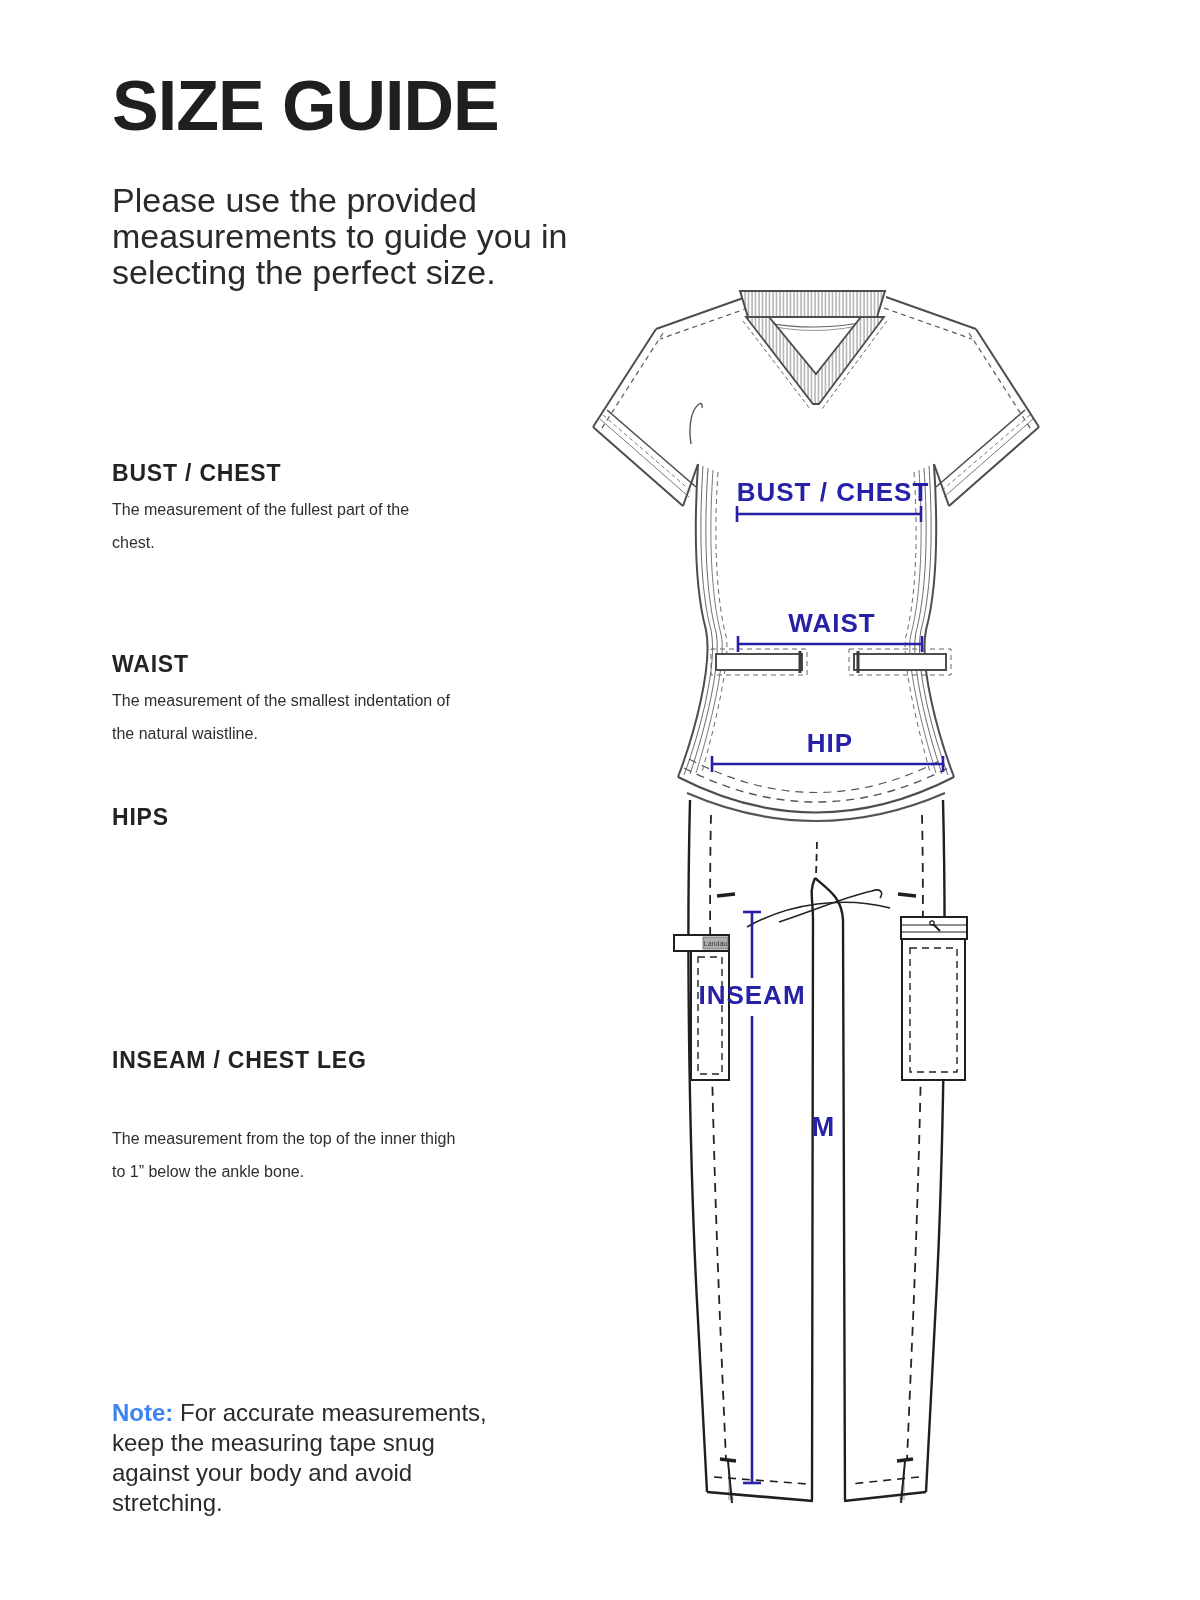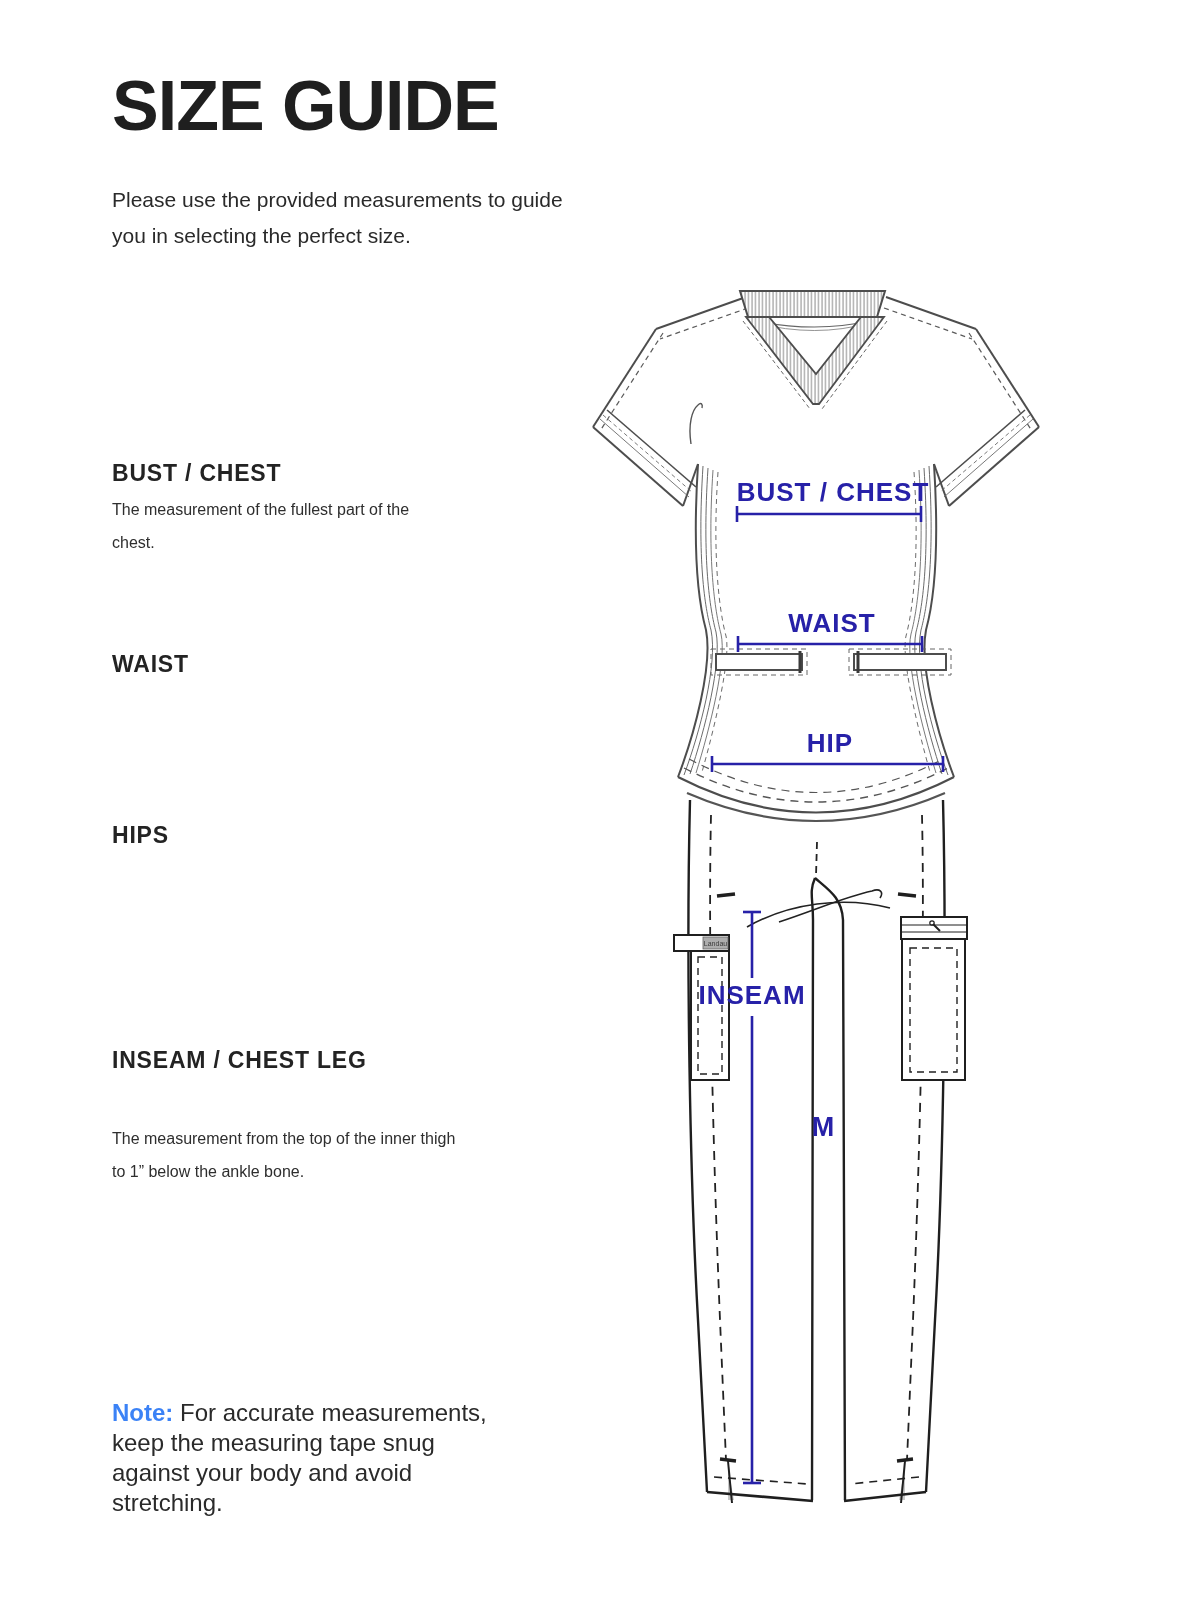--- a/index.html
+++ b/index.html
@@ -6,21 +6,21 @@
   .page{
     position:relative;width:1200px;height:1600px;background:#ffffff;
     overflow:hidden;font-family:"Liberation Sans",sans-serif;color:#2d2d2d;margin-left:44px;
   }
   .abs{position:absolute;}
   .title{
     left:68px;top:66px;font-size:70px;font-weight:bold;letter-spacing:-1px;
     color:#1f1f1f;white-space:nowrap;
   }
   .intro{
-    left:68px;top:182px;width:460px;font-size:21px;line-height:36px;color:#2a2a2a;
+    left:68px;top:182px;width:460px;font-size:34px;line-height:36px;color:#2a2a2a;
   }
   .sec-heading{
     left:68px;font-size:23px;font-weight:bold;letter-spacing:0.8px;
     color:#232323;white-space:nowrap;
   }
   .sec-body{
     left:68px;font-size:16px;line-height:33px;color:#2e2e2e;
   }
   .note{
     left:68px;top:1398px;width:378px;font-size:24px;line-height:30px;color:#2a2a2a;
@@ -41,22 +41,23 @@
 
 <div class="page">
 
   <div class="abs title">SIZE GUIDE</div>
   <div class="abs intro">Please use the provided measurements to guide you in selecting the perfect size.</div>
 
   <div class="abs sec-heading" style="top:460px">BUST / CHEST</div>
   <div class="abs sec-body" style="top:493px;width:340px">The measurement of the fullest part of the chest.</div>
 
   <div class="abs sec-heading" style="top:651px">WAIST</div>
-
-  <div class="abs sec-heading" style="top:822px">HIPS</div>
+  <div class="abs sec-body" style="top:684px;width:340px">The measurement of the smallest indentation of the natural waistline.</div>
+
+  <div class="abs sec-heading" style="top:804px">HIPS</div>
 
   <div class="abs sec-heading" style="top:1047px">INSEAM / CHEST LEG</div>
   <div class="abs sec-body" style="top:1122px;width:360px">The measurement from the top of the inner thigh to 1” below the ankle bone.</div>
 
   <div class="abs note">
     <span class="note-label">Note:</span>
     <span>For accurate measurements, keep the measuring tape snug against your body and avoid stretching.</span>
   </div>
 
   <svg class="diagram" width="1200" height="1600" viewBox="0 0 1200 1600">

